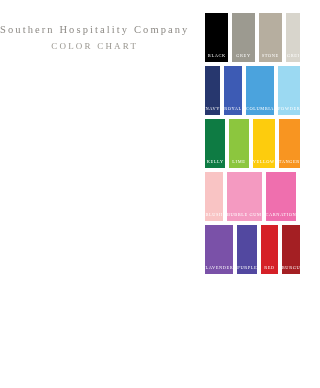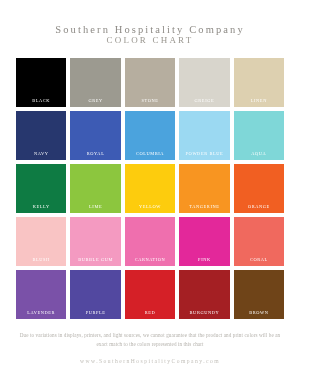--- a/index.html
+++ b/index.html
@@ -11,40 +11,41 @@
     width: 300px;
     height: 388px;
     overflow: hidden;
     font-family: "Liberation Serif", serif;
   }
   .page {
     width: 300px;
     height: 388px;
     box-sizing: border-box;
     display: flex;
-    flex-direction: column;
+    flex-direction: row;
     background: #ffffff;
     position: relative;
   }
   .header {
     padding-top: 24px;
     text-align: center;
   }
   .brand-title {
     font-family: "Liberation Serif", serif;
     font-size: 10.5px;
     letter-spacing: 2.1px;
     color: #8d8a85;
     white-space: nowrap;
   }
   .chart-title {
     font-family: "Liberation Serif", serif;
     font-size: 9px;
     letter-spacing: 2.2px;
     color: #9a9790;
+    margin-top: 6px;
     white-space: nowrap;
   }
   .grid {
     margin-top: 13px;
     padding: 0 16px;
     display: flex;
     flex-direction: column;
     gap: 4px;
   }
   .row {

